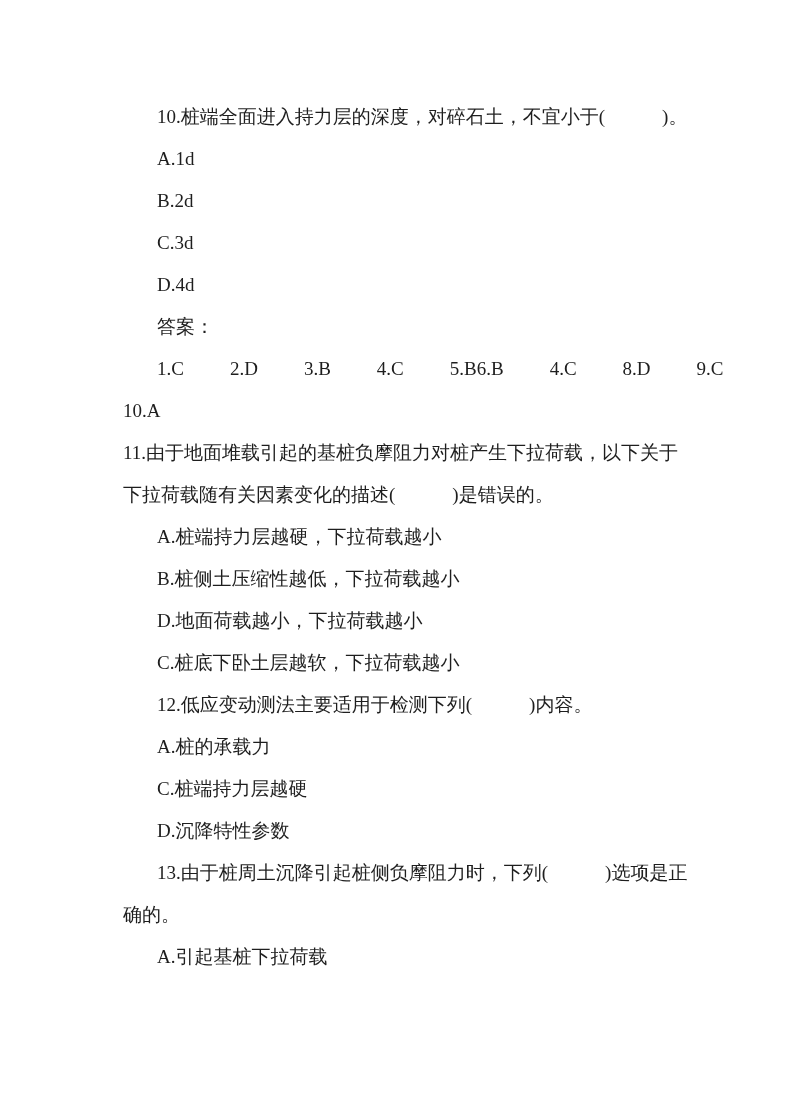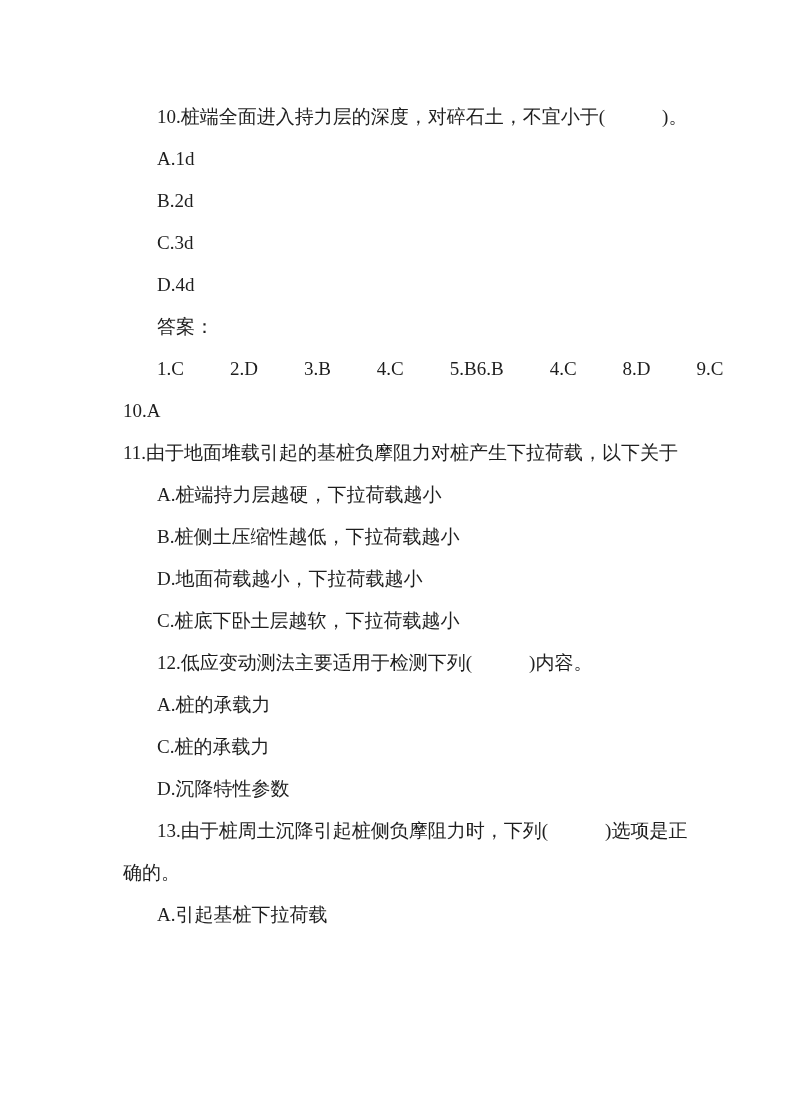--- a/index.html
+++ b/index.html
@@ -60,28 +60,29 @@
       <span>4.C</span>
       <span>5.B6.B</span>
       <span>4.C</span>
       <span>8.D</span>
       <span>9.C</span>
     </div>
 
     <p class="line">10.A</p>
 
     <p class="line">11.由于地面堆载引起的基桩负摩阻力对桩产生下拉荷载，以下关于</p>
+    <p class="line">下拉荷载随有关因素变化的描述(   )是错误的。</p>
     <p class="line indent">A.桩端持力层越硬，下拉荷载越小</p>
     <p class="line indent">B.桩侧土压缩性越低，下拉荷载越小</p>
     <p class="line indent">D.地面荷载越小，下拉荷载越小</p>
     <p class="line indent">C.桩底下卧土层越软，下拉荷载越小</p>
 
     <p class="line indent">12.低应变动测法主要适用于检测下列(   )内容。</p>
     <p class="line indent">A.桩的承载力</p>
-    <p class="line indent">C.桩的承载力</p>
+    <p class="line indent">C.桩端持力层越硬</p>
     <p class="line indent">D.沉降特性参数</p>
 
     <p class="line indent">13.由于桩周土沉降引起桩侧负摩阻力时，下列(   )选项是正</p>
     <p class="line">确的。</p>
     <p class="line indent">A.引起基桩下拉荷载</p>
 
   </div>
 </div>
 
 </body></html>

